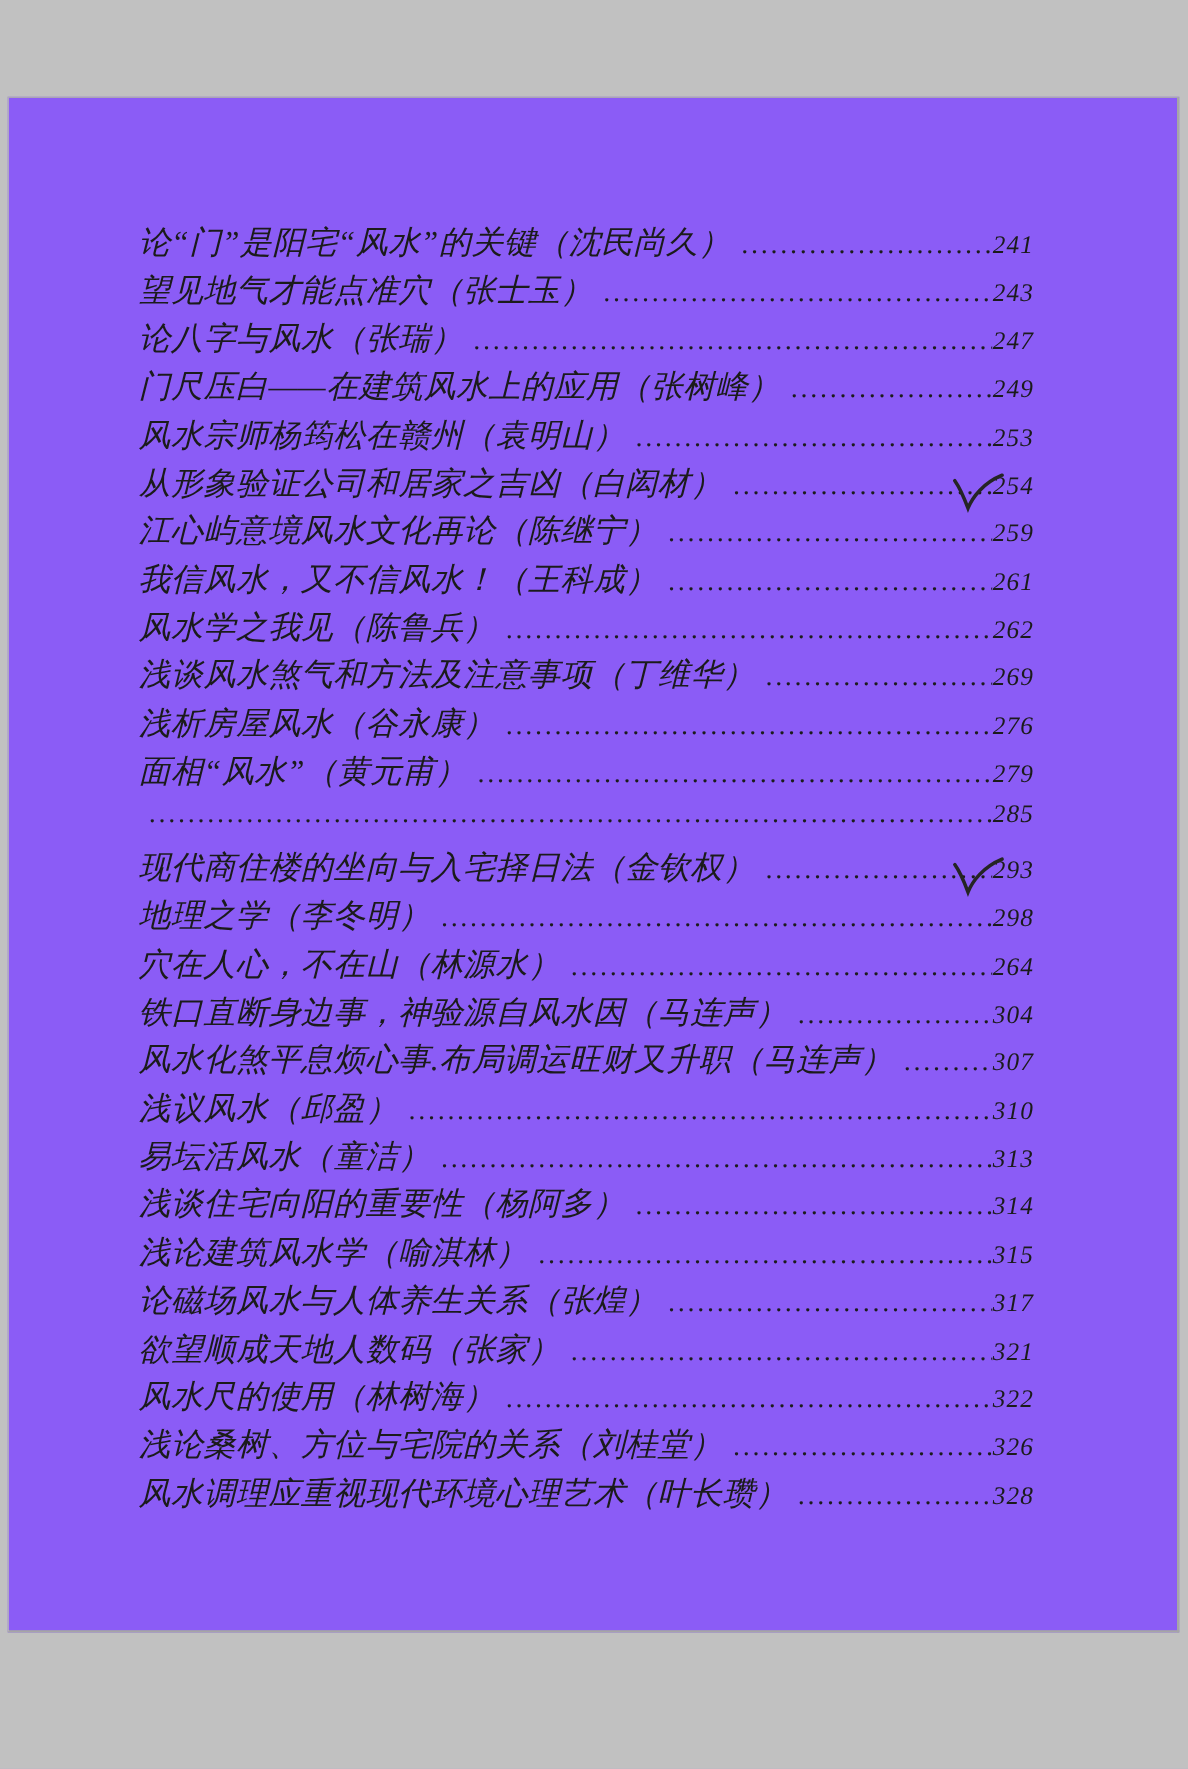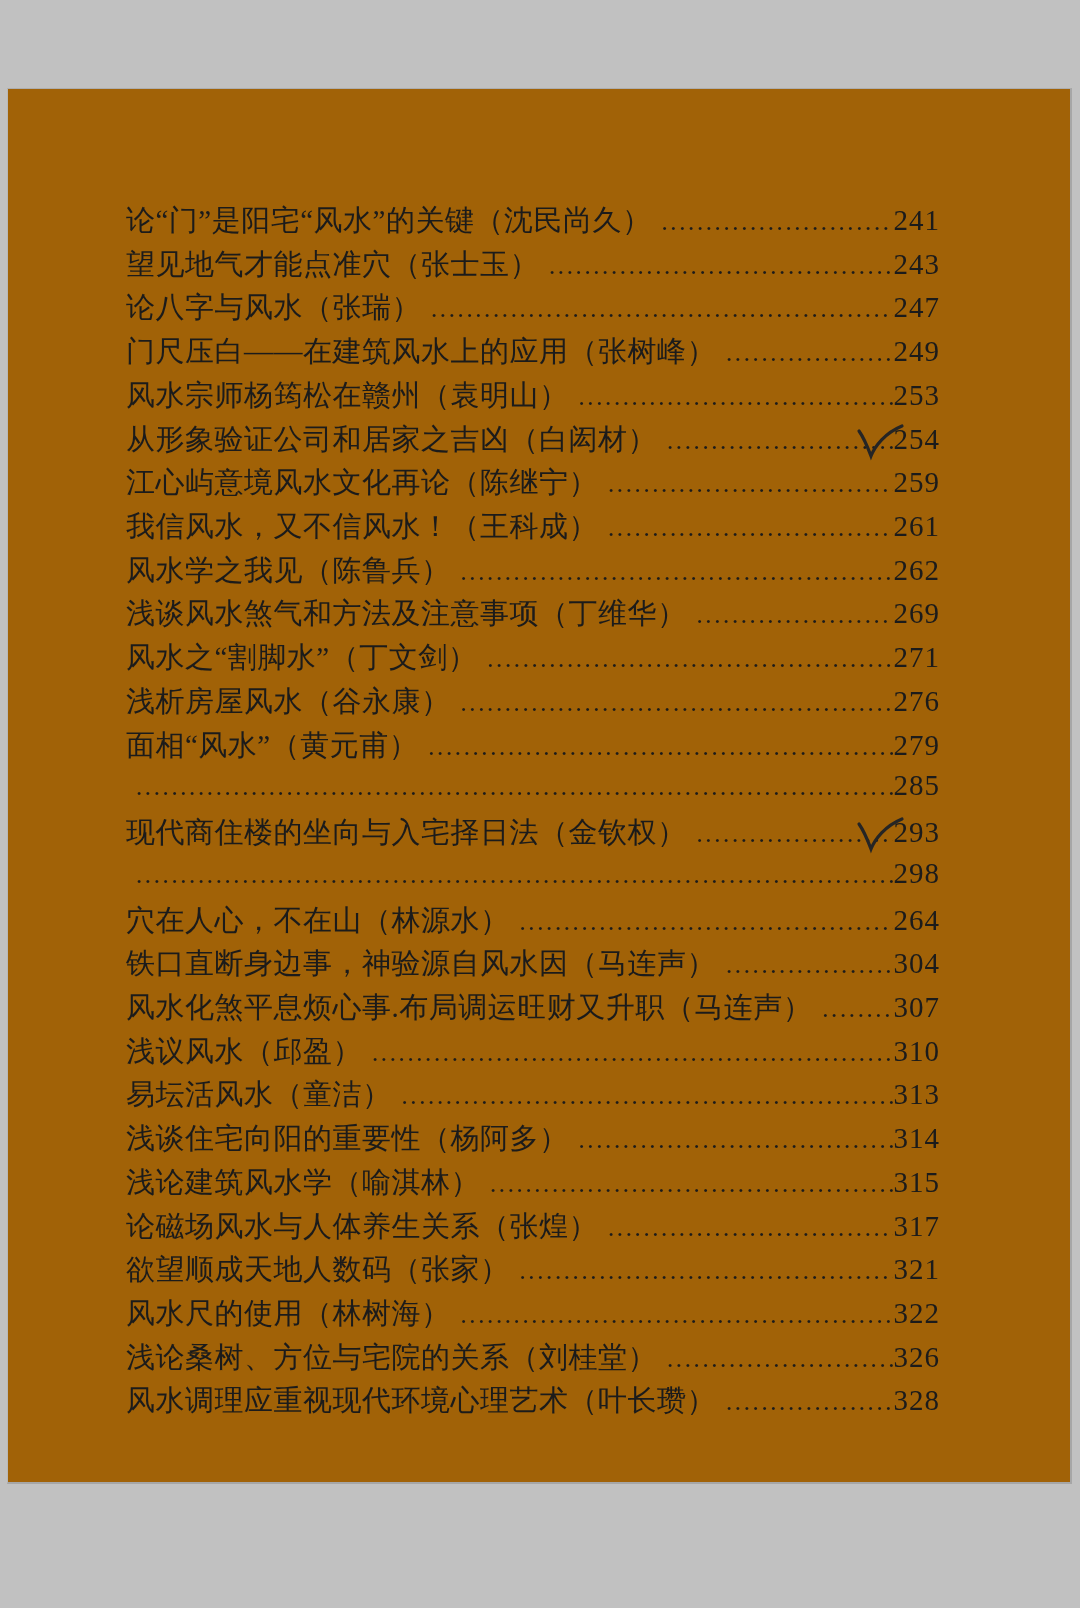--- a/index.html
+++ b/index.html
@@ -16,25 +16,26 @@
     width: 1080px;
     height: 1608px;
   }
   .paper {
     position: absolute;
     left: 7px;
     top: 88px;
     width: 1065px;
     height: 1396px;
     box-sizing: border-box;
-    background: #a16207;
+    background: #8b5cf6;
     border-top: 1px solid #adadad;
     border-left: 1px solid #b8b8b8;
     border-right: 2px solid #a6a6a6;
     border-bottom: 2px solid #a6a6a6;
+    font-style: italic;
   }
   .toc {
     position: absolute;
     left: 118px;
     top: 112px;
     right: 130px;
   }
   .row {
     display: flex;
     align-items: baseline;
@@ -58,21 +59,21 @@
     content: "..................................................................................................................................................";
     font-size: 25px;
     letter-spacing: 2.6px;
     color: #1b1b1b;
   }
   .num-wrap {
     position: relative;
     flex: 0 0 auto;
   }
   .num {
-    font-size: 29px;
+    font-size: 23px;
     letter-spacing: 1px;
   }
   svg.check {
     position: absolute;
     left: -38px;
     top: -1px;
     width: 48px;
     height: 40px;
     overflow: visible;
     pointer-events: none;
@@ -169,28 +170,20 @@
 
   <div class="row">
     <span class="title">浅谈风水煞气和方法及注意事项（丁维华）</span>
     <span class="leader"></span>
     <span class="num-wrap">
       
       <span class="num">269</span>
     </span>
   </div>
 
-  <div class="row">
-    <span class="title">风水之“割脚水”（丁文剑）</span>
-    <span class="leader"></span>
-    <span class="num-wrap">
-      
-      <span class="num">271</span>
-    </span>
-  </div>
 
   <div class="row">
     <span class="title">浅析房屋风水（谷永康）</span>
     <span class="leader"></span>
     <span class="num-wrap">
       
       <span class="num">276</span>
     </span>
   </div>
 
@@ -216,20 +209,21 @@
     <span class="leader"></span>
     <span class="num-wrap">
       <svg class="check" viewBox="0 0 48 40" fill="none" xmlns="http://www.w3.org/2000/svg">
         <path d="M3 9 C8 16 12 26 15 34 C19 24 29 11 46 4" stroke="#252525" stroke-width="3.2" stroke-linecap="round" fill="none"></path>
       </svg>
       <span class="num">293</span>
     </span>
   </div>
 
   <div class="row">
+    <span class="title">地理之学（李冬明）</span>
     <span class="leader"></span>
     <span class="num-wrap">
       
       <span class="num">298</span>
     </span>
   </div>
 
   <div class="row">
     <span class="title">穴在人心，不在山（林源水）</span>
     <span class="leader"></span>

